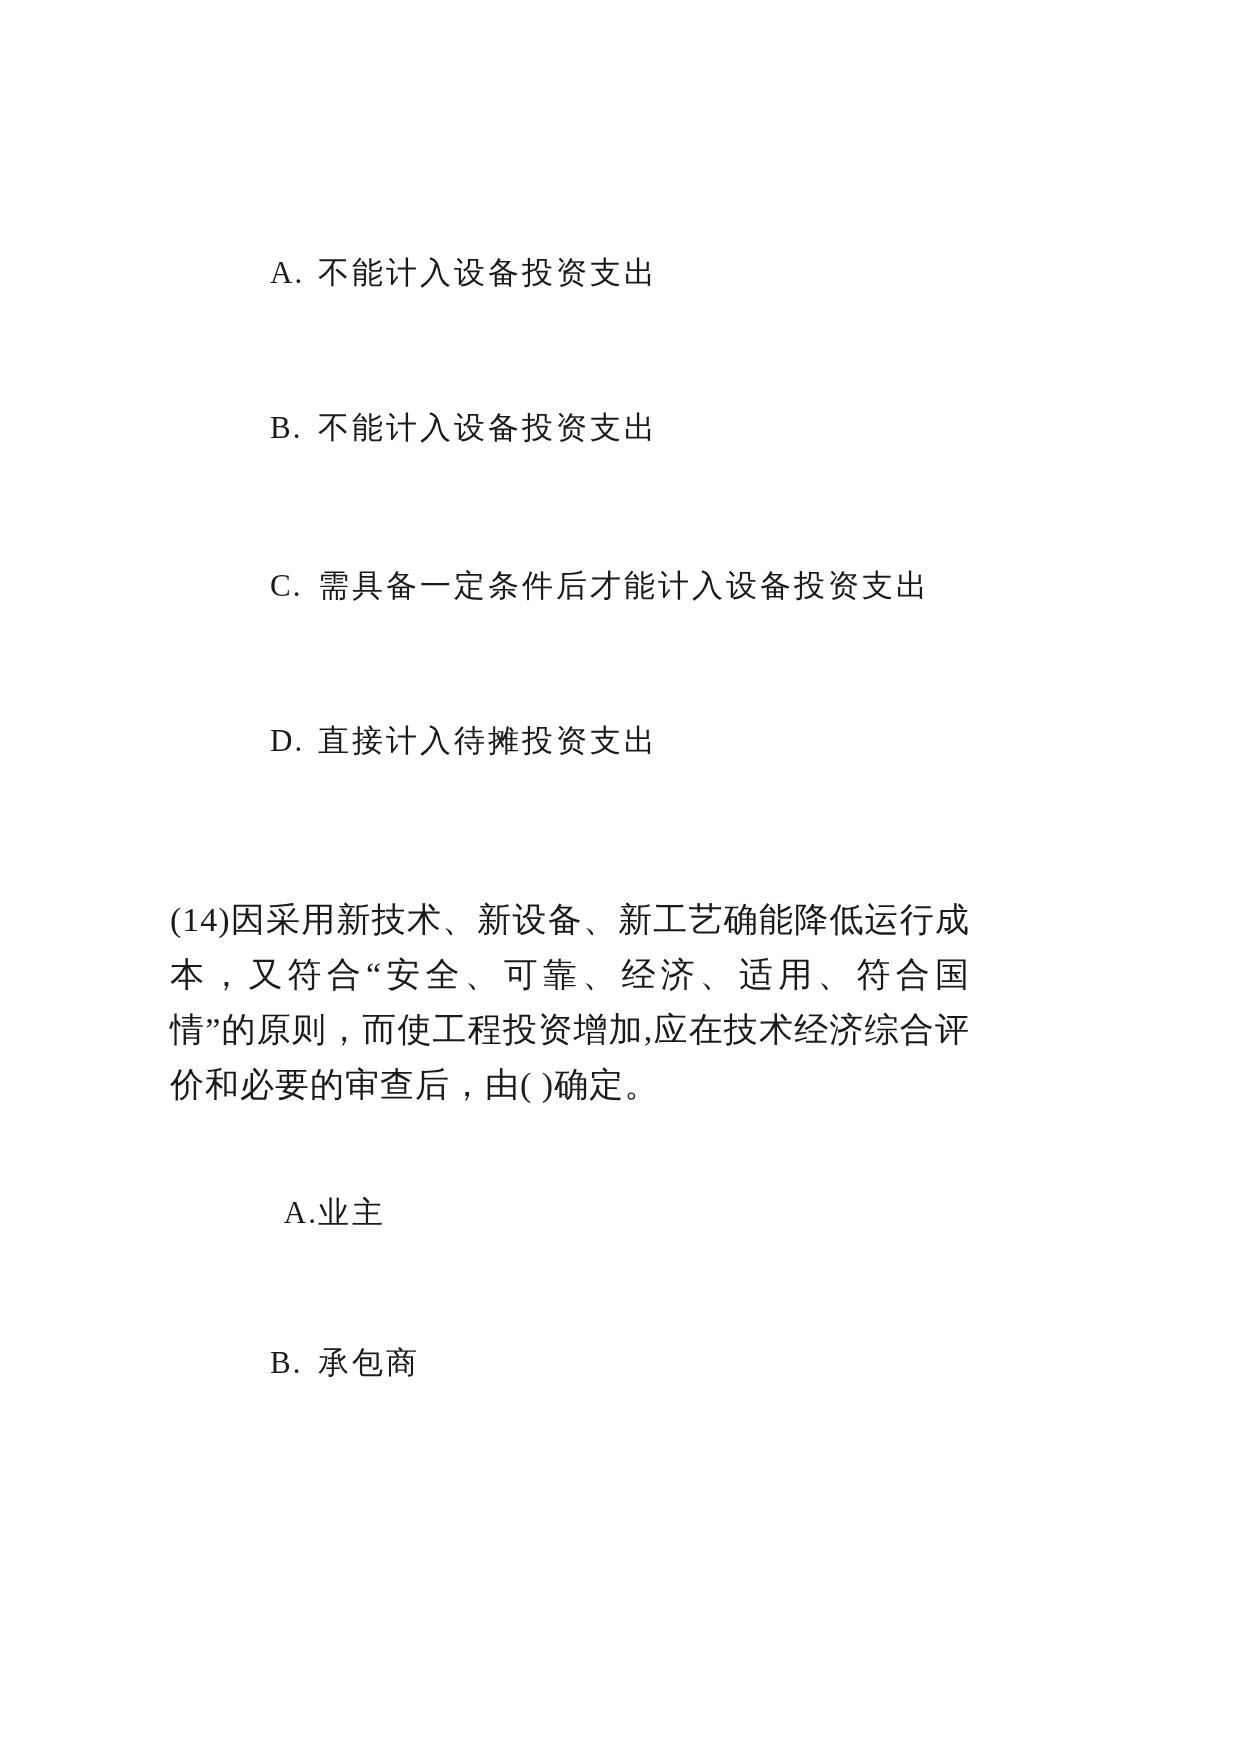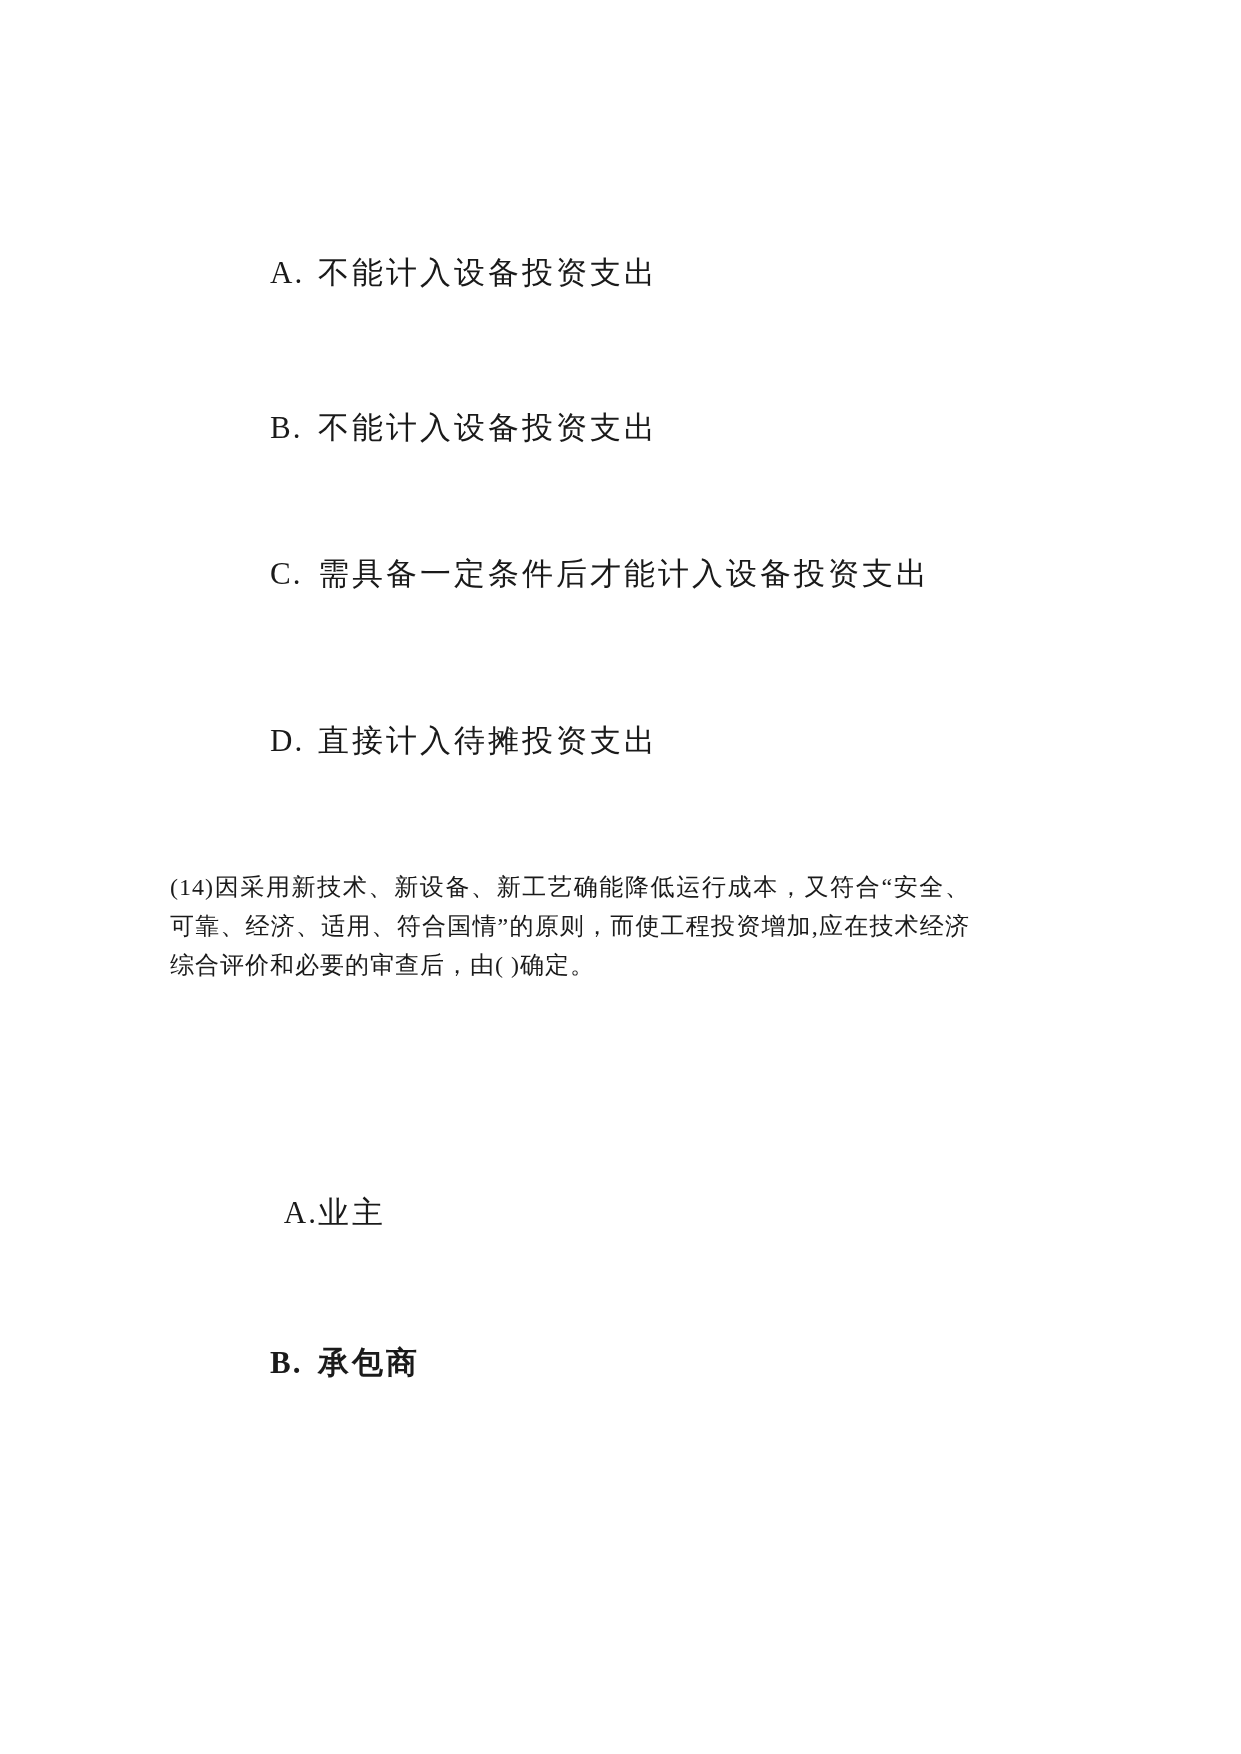--- a/index.html
+++ b/index.html
@@ -37,37 +37,38 @@
   }
   .opt-label {
     display: inline-block;
     min-width: 48px;
   }
   .opt-text {
     display: inline;
     letter-spacing: 3px;
   }
   .para {
-    font-size: 24px;
+    font-size: 34px;
     line-height: 1.62;
     letter-spacing: 1px;
     text-align: justify;
     text-justify: inter-ideograph;
+    margin-top: 24px;
   }
   .para .indent {
     display: inline;
   }
   
   #opt-a-1 { position: absolute; top: 250px; left: 100px; font-family: Liberation Serif, serif; }
   #opt-b-1 { position: absolute; top: 405px; left: 100px; }
-  #opt-c-1 { position: absolute; top: 551px; left: 100px; }
+  #opt-c-1 { position: absolute; top: 563px; left: 100px; }
   #opt-d-1 { position: absolute; top: 718px; left: 100px; }
   #question-14 { position: absolute; top: 868px; left: 0px; width: 800px; }
   #opt-a-2 { position: absolute; top: 1190px; left: 100px; text-align: right; }
-  #opt-b-2 { position: absolute; top: 1340px; left: 100px; font-weight: bold; }
+  #opt-b-2 { position: absolute; top: 1340px; left: 100px; }
 </style>
 </head>
 <body>
 
 <div class="page">
   <div class="content">
 
     <div class="option" id="opt-a-1">
       <span class="opt-label">A.</span><span class="opt-text">不能计入设备投资支出</span>
     </div>

